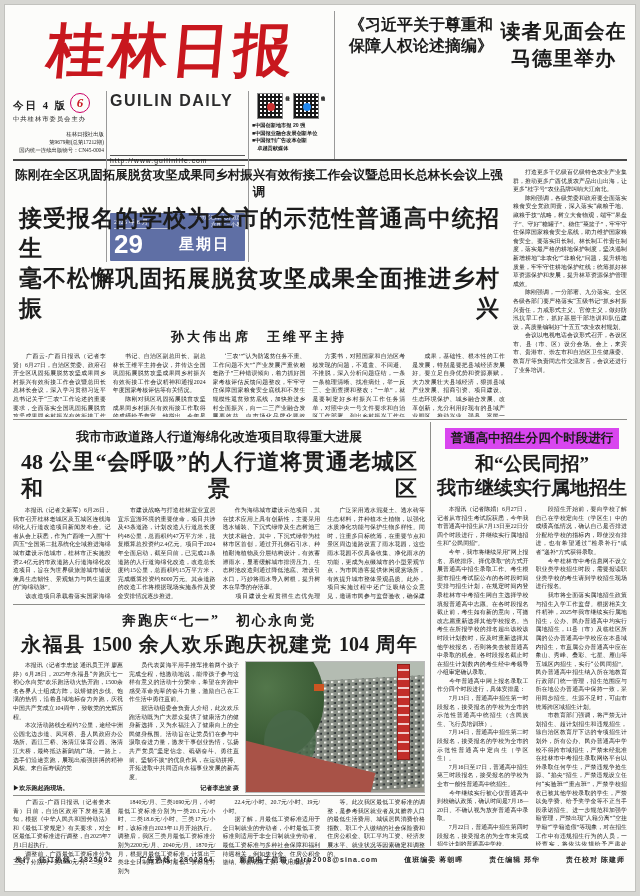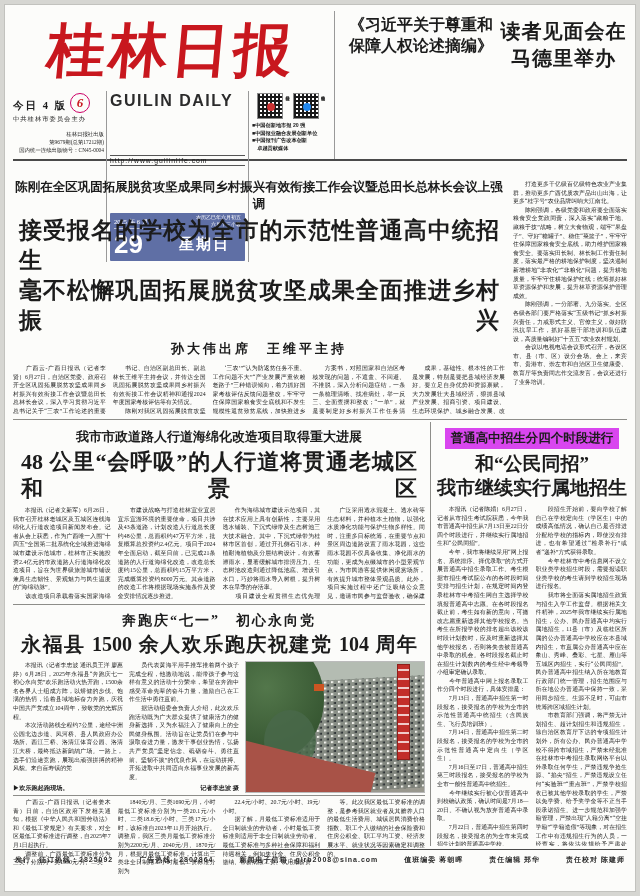--- a/index.html
+++ b/index.html
@@ -40,21 +40,21 @@
   .qr.blue::after{background:#28e;}
   .qrlabel{writing-mode:vertical-rl;font-size:4.2px;line-height:4.6px;color:#333;}
   .honors{margin-top:3px;font-size:5.2px;font-weight:bold;line-height:7.6px;font-family:"Liberation Sans",sans-serif;}
   .toparticle{flex:1;padding:4px 0 0 7px;display:flex;flex-direction:row;}
   .top-h1{font-size:16px;font-weight:900;text-align:center;font-family:"Liberation Sans",sans-serif;letter-spacing:0;}
   .top-h2{font-size:20px;font-weight:900;text-align:center;font-family:"Liberation Sans",sans-serif;margin:3px 0 4px 0;letter-spacing:1px;}
   .top-cols{flex:1;display:flex;gap:7px;overflow:hidden;}
   .smalltext{font-size:5.9px;line-height:8.6px;text-align:justify;white-space:pre-line;overflow:hidden;}
   .top-cols>div{flex:1;}
   
-  .main{display:flex;height:256px;padding-top:15px;}
+  .main{display:flex;height:256px;padding-top:3px;}
   .main-left{width:492px;display:flex;flex-direction:column;}
   .kicker{font-size:12.5px;font-weight:900;font-family:"Liberation Sans",sans-serif;text-align:center;margin:3px 0 2px 0;}
   .bigh{font-size:23px;font-weight:900;font-family:"Liberation Sans",sans-serif;
         text-align:justify;text-align-last:justify;line-height:30px;padding:0 6px;}
   .byline{font-size:13px;font-weight:bold;text-align:center;margin:5px 0 6px 0;letter-spacing:3px;}
   .main-body{flex:1;display:flex;gap:7px;overflow:hidden;}
   .main-body>div{flex:1;}
   .main-side{flex:1;padding:4px 0 0 8px;overflow:hidden;}
   .rule{border:none;border-top:1px solid #8d8d89;margin:2px 0;}
   

